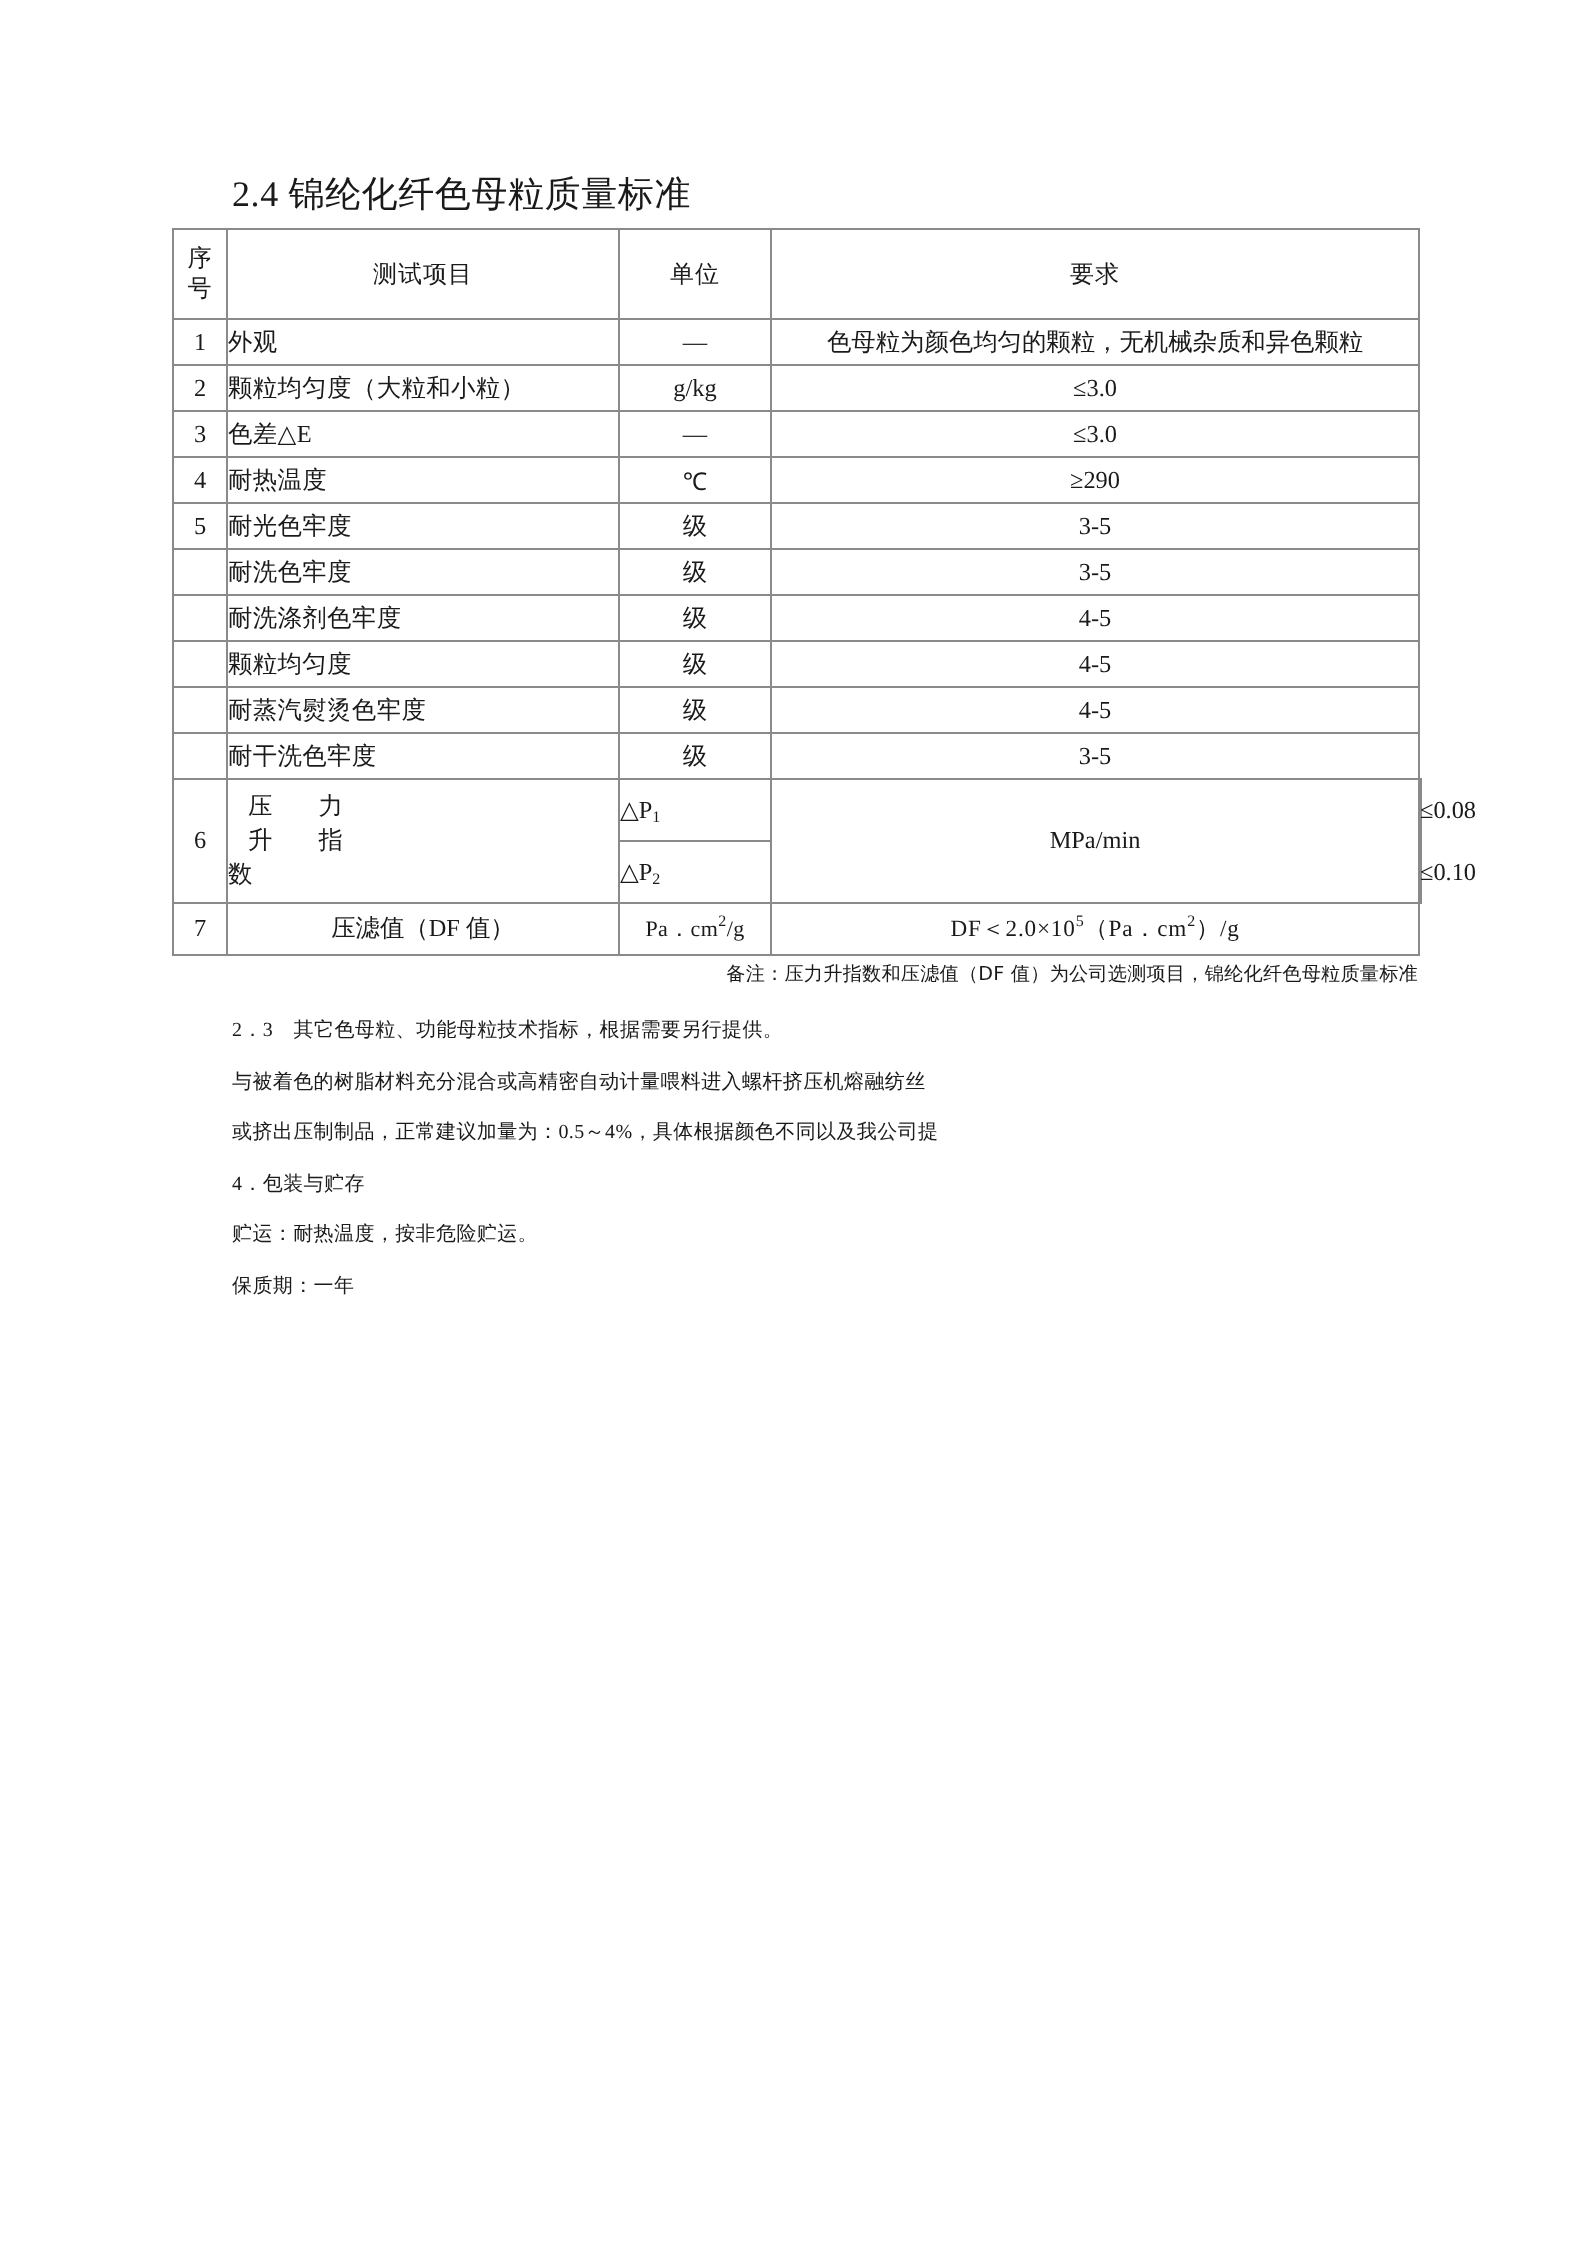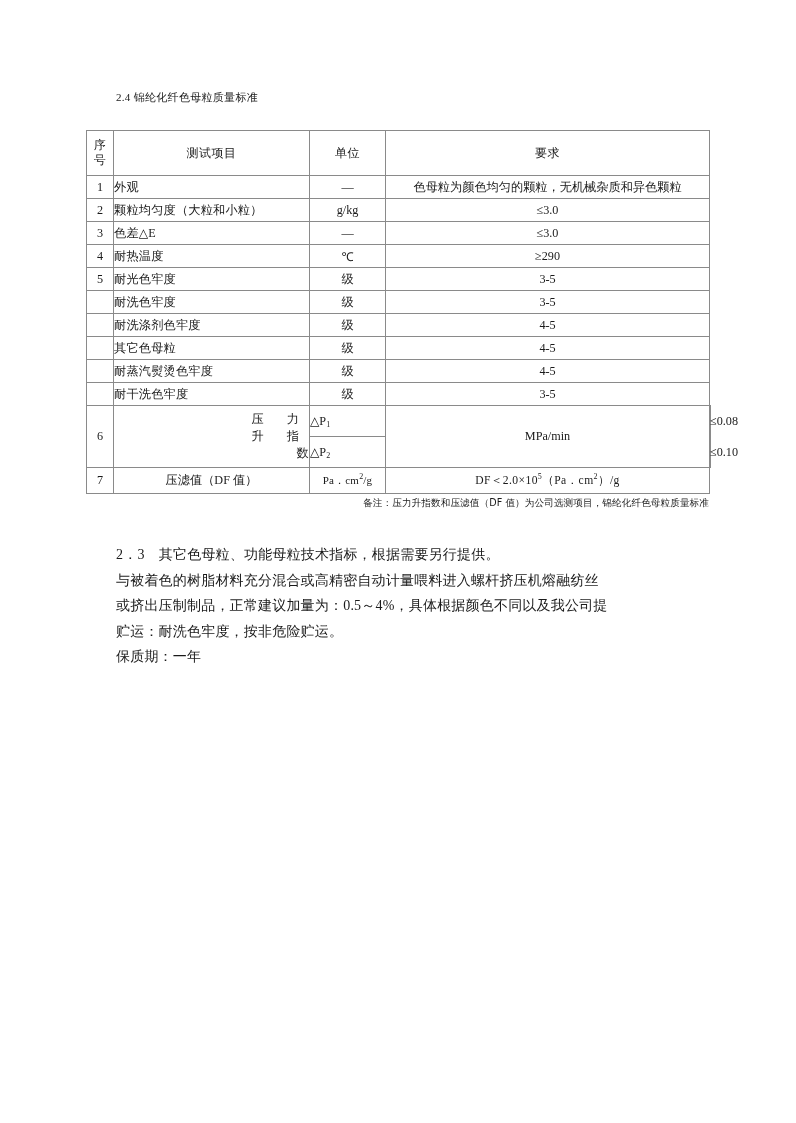--- a/index.html
+++ b/index.html
@@ -24,25 +24,25 @@
   }
   .content {
     position: absolute;
     left: 86px;
     top: 86px;
     width: 625px;
   }
 
   
   .doc-title {
-    font-size: 11px;
+    font-size: 18px;
     line-height: 22px;
     padding-left: 30px;
     letter-spacing: 0.3px;
-    margin-bottom: 22px;
+    margin-bottom: 6px;
     white-space: nowrap;
   }
 
   
   table.spec {
     border-collapse: collapse;
     width: 625px;
     table-layout: fixed;
     font-size: 12.2px;
     color: #1a1a1a;
@@ -81,21 +81,21 @@
   
   .pi-label {
     width: 62px;
     text-align: center;
     padding: 0;
     line-height: 17px;
     letter-spacing: 0.2px;
   }
   .pi-label .ln {
     display: block;
-    text-align: right;
+    text-align: left;
   }
   .pi-label .ln.sp {
     letter-spacing: 10px;
     padding-left: 10px;
   }
   .pi-sub {
     width: 133px;
     text-align: left;
     height: 30px;
   }
@@ -111,23 +111,23 @@
     margin-top: 3px;
     font-size: 9.6px;
     text-align: right;
     padding-right: 2px;
     letter-spacing: 0.1px;
     font-family: "DejaVu Sans", "Liberation Sans", sans-serif;
   }
 
   
   .body-block {
-    margin-top: 32px;
+    margin-top: 9px;
     padding-left: 30px;
-    font-size: 14px;
+    font-size: 10px;
     line-height: 25.5px;
     letter-spacing: 0.2px;
   }
   .body-block .ln { white-space: nowrap; }
 </style>
 </head>
 <body>
 
 <div class="page">
   <div class="content">
@@ -189,21 +189,21 @@
           <td class="ctr">3-5</td>
         </tr>
         <tr class="row">
           <td class="ctr"></td>
           <td class="item-pad">耐洗涤剂色牢度</td>
           <td class="ctr unit-cell">级</td>
           <td class="ctr">4-5</td>
         </tr>
         <tr class="row">
           <td class="ctr"></td>
-          <td class="item-pad">其它色母粒</td>
+          <td class="item-pad">颗粒均匀度</td>
           <td class="ctr unit-cell">级</td>
           <td class="ctr">4-5</td>
         </tr>
         <tr class="row">
           <td class="ctr"></td>
           <td class="item-pad">耐蒸汽熨烫色牢度</td>
           <td class="ctr unit-cell">级</td>
           <td class="ctr">4-5</td>
         </tr>
         <tr class="row">
@@ -237,18 +237,19 @@
         </tr>
       </tbody>
     </table>
 
     <div class="note">备注：压力升指数和压滤值（DF 值）为公司选测项目，锦纶化纤色母粒质量标准</div>
 
     <div class="body-block">
       <div class="ln">2．3　其它色母粒、功能母粒技术指标，根据需要另行提供。</div>
       <div class="ln">与被着色的树脂材料充分混合或高精密自动计量喂料进入螺杆挤压机熔融纺丝</div>
       <div class="ln">或挤出压制制品，正常建议加量为：0.5～4%，具体根据颜色不同以及我公司提</div>
-      <div class="ln">贮运：耐洗色牢度，按非危险贮运。</div>
+      <div class="ln">4．包装与贮存</div>
+      <div class="ln">贮运：耐热温度，按非危险贮运。</div>
       <div class="ln">保质期：一年</div>
     </div>
 
   </div>
 </div>
 
 </body></html>

